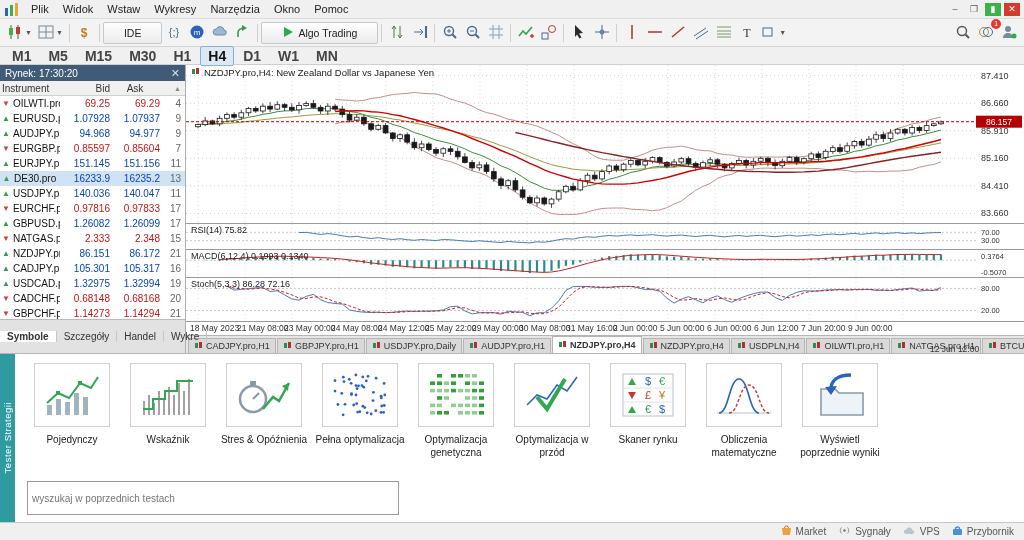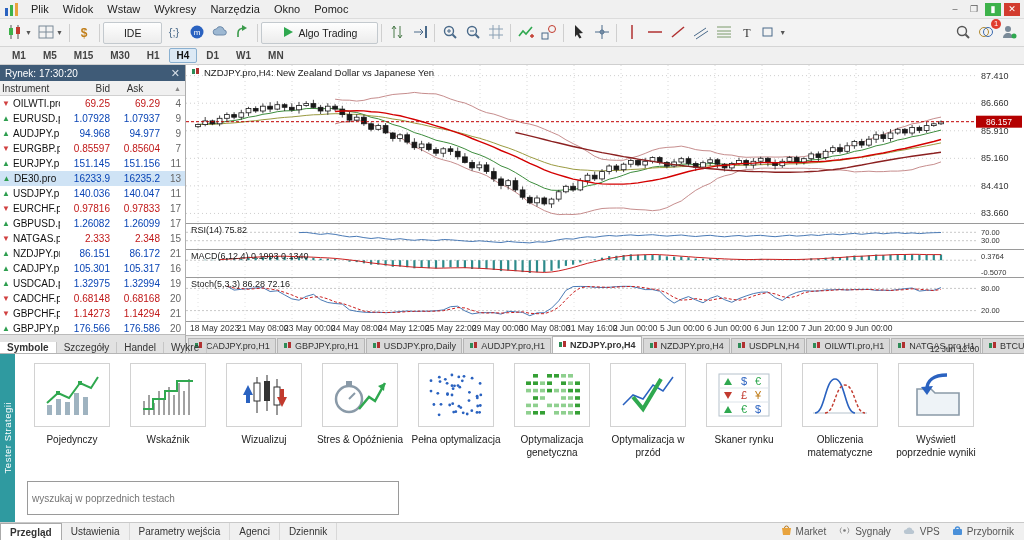--- a/index.html
+++ b/index.html
@@ -14,36 +14,36 @@
   .winbtn.green{background:#3db24a;color:#fff}
   .winbtn.red{background:#d23b2e;color:#fff}
   .toolbar{position:absolute;top:19px;left:0;right:0;height:28px;background:#f3f3f3;border-bottom:1px solid #d5d5d5;display:flex;align-items:center;padding:0 4px;z-index:5}
   .tbtn{height:22px;min-width:23px;display:flex;align-items:center;justify-content:center;gap:2px;border:1px solid transparent;border-radius:2px;padding:0 2px}
   .tbtn-text{border:1px solid #c3c9ce;background:linear-gradient(#fefefe,#ececec);padding:0 20px;gap:4px;font-size:10.5px;color:#222;white-space:nowrap}
   .tsep{width:1px;height:18px;background:#cfcfcf;margin:0 3px}
   .tspacer{flex:1}
   .caret{font-size:7px;color:#555}
   .badge{position:absolute;top:-4px;right:-5px;background:#e03c2e;color:#fff;font-size:7.5px;width:10px;height:10px;border-radius:50%;display:flex;align-items:center;justify-content:center}
   .tfbar{position:absolute;top:47px;left:0;right:0;height:18px;background:#f0f0f0;border-bottom:1px solid #cfcfcf;display:flex;align-items:center;padding:0 4px;gap:1px;z-index:5}
-  .tf{padding:1px 7px;font-size:10px;font-weight:bold;color:#444;border:1px solid transparent;border-radius:2px}
+  .tf{padding:1px 7px;font-size:14px;font-weight:bold;color:#444;border:1px solid transparent;border-radius:2px}
   .tf.active{background:#dce9f5;border-color:#8ab0d0;color:#111}
   
   .mw{position:absolute;top:65px;left:0;width:186px;height:288px;border-right:1px solid #aeaeae;background:#fff;display:flex;flex-direction:column;z-index:4}
   .mw-title{height:16px;background:#3f5b77;color:#fff;font-size:10px;display:flex;align-items:center;padding:0 5px;flex:none}
   .mw-close{margin-left:auto;color:#d7dfe7;font-size:11px;line-height:10px}
   .mw-cols{height:15px;display:flex;background:#f0f0f0;border-bottom:1px solid #d0d0d0;font-size:10px;color:#333;align-items:center;padding:0 2px;flex:none}
   .mw-rows{flex:1;overflow:hidden}
   .mw-row{height:15px;display:flex;align-items:center;font-size:10px;padding:0 2px}
   .mw-row.sel{background:#cfe3f5}
   .mw-sym{flex:1;display:flex;gap:3px;align-items:center;color:#111;overflow:hidden;white-space:nowrap}
   .dir{font-size:8px;width:9px;text-align:center}
   .mw-bid,.mw-ask{width:50px;text-align:right}
   .mw-spr{width:23px;text-align:right;color:#666;padding-right:2px}
   .up{color:#0a45b5}.dn{color:#c01818}
-  .mw-tabs{height:19px;background:#e2e2e2;display:flex;border-top:1px solid #bbb;font-size:10px;flex:none;align-items:flex-end}
+  .mw-tabs{height:34px;background:#e2e2e2;display:flex;border-top:1px solid #bbb;font-size:10px;flex:none;align-items:center}
   .mw-tab{padding:0 7px;color:#333;border-right:1px solid #c6c6c6;display:flex;align-items:center;white-space:nowrap}
   .mw-tab.active{background:#fff;font-weight:bold}
   
   .chartarea{position:absolute;top:65px;left:186px;right:0;height:288px;display:flex;flex-direction:column;background:#fff;z-index:3}
   .chart-main{position:relative;height:158px;flex:none}
   .chart-title{position:absolute;top:2px;left:5px;font-size:9.5px;color:#222;display:flex;gap:4px;align-items:center;z-index:2}
   .ipanel{position:relative;border-top:1px solid #9a9a9a;flex:none}
   .plabel{position:absolute;top:1px;left:5px;font-size:9px;color:#222;z-index:2}
   .csvg{position:absolute;left:0;top:0}
   .xlabels{position:relative;height:14px;font-size:8.5px;color:#333;border-top:1px solid #9a9a9a;flex:none}
@@ -1017,37 +1017,20 @@
                 <line x1="50" y1="44" x2="50" y2="8"></line>
               </g>
               <polyline points="4,38 14,38 14,28 26,28 26,20 38,20 38,10 54,10" fill="none" stroke="#2fa84f" stroke-width="2"></polyline>
             </svg>
           </div>
           <div class="card-label">Wskaźnik</div>
         </div>
         <div class="card">
           <div class="card-icon">
             <svg width="58" height="48" viewBox="0 0 58 48">
-              <g stroke="#333">
-                <line x1="22" y1="6" x2="22" y2="42"></line>
-                <line x1="32" y1="4" x2="32" y2="40"></line>
-                <line x1="42" y1="8" x2="42" y2="44"></line>
-              </g>
-              <rect x="19" y="12" width="6" height="18" fill="#fff" stroke="#333"></rect>
-              <rect x="29" y="10" width="6" height="20" fill="#333"></rect>
-              <rect x="39" y="16" width="6" height="18" fill="#fff" stroke="#333"></rect>
-              <path d="M8 24l5-10 5 10h-3v8h-4v-8z" fill="#2a62c0"></path>
-              <path d="M52 26l-5 10-5-10h3v-8h4v8z" fill="#c23a2e"></path>
-            </svg>
-          </div>
-          <div class="card-label">Wizualizuj</div>
-        </div>
-        <div class="card">
-          <div class="card-icon">
-            <svg width="58" height="48" viewBox="0 0 58 48">
               <circle cx="18" cy="28" r="13" fill="none" stroke="#8a9aa8" stroke-width="2.5"></circle>
               <rect x="15" y="10" width="6" height="4" fill="#8a9aa8"></rect>
               <line x1="18" y1="28" x2="24" y2="22" stroke="#8a9aa8" stroke-width="2"></line>
               <polyline points="28,38 38,26 44,30 54,12" fill="none" stroke="#2fa84f" stroke-width="2.5"></polyline>
               <path d="M54 12l-1 8-6-5z" fill="#2fa84f"></path>
             </svg>
           </div>
           <div class="card-label">Stres &amp; Opóźnienia</div>
         </div>
         <div class="card">
@@ -1192,27 +1175,20 @@
             </svg>
           </div>
           <div class="card-label">Wyświetl poprzednie wyniki</div>
         </div>
       </div>
     <input class="search" placeholder="wyszukaj w poprzednich testach" style="">
   </div>
 </div>
 
 <div class="bottombar">
-  <div class="btabs" id="btabs">
-      <span class="btab active">Przegląd</span>
-      <span class="btab">Ustawienia</span>
-      <span class="btab">Parametry wejścia</span>
-      <span class="btab">Agenci</span>
-      <span class="btab">Dziennik</span>
-    </div>
   <div class="status" id="status">
       <span class="sitem">
         <span><svg width="11" height="11" viewBox="0 0 11 11">
             <path d="M1 3h9l-1 7H2z" fill="#e8a33d"></path>
             <path d="M3.5 3a2 2 0 0 1 4 0" fill="none" stroke="#b5781f"></path>
           </svg></span>
         <span>Market</span>
       </span>
       <span class="sitem">
         <span><svg width="13" height="11" viewBox="0 0 13 11">

